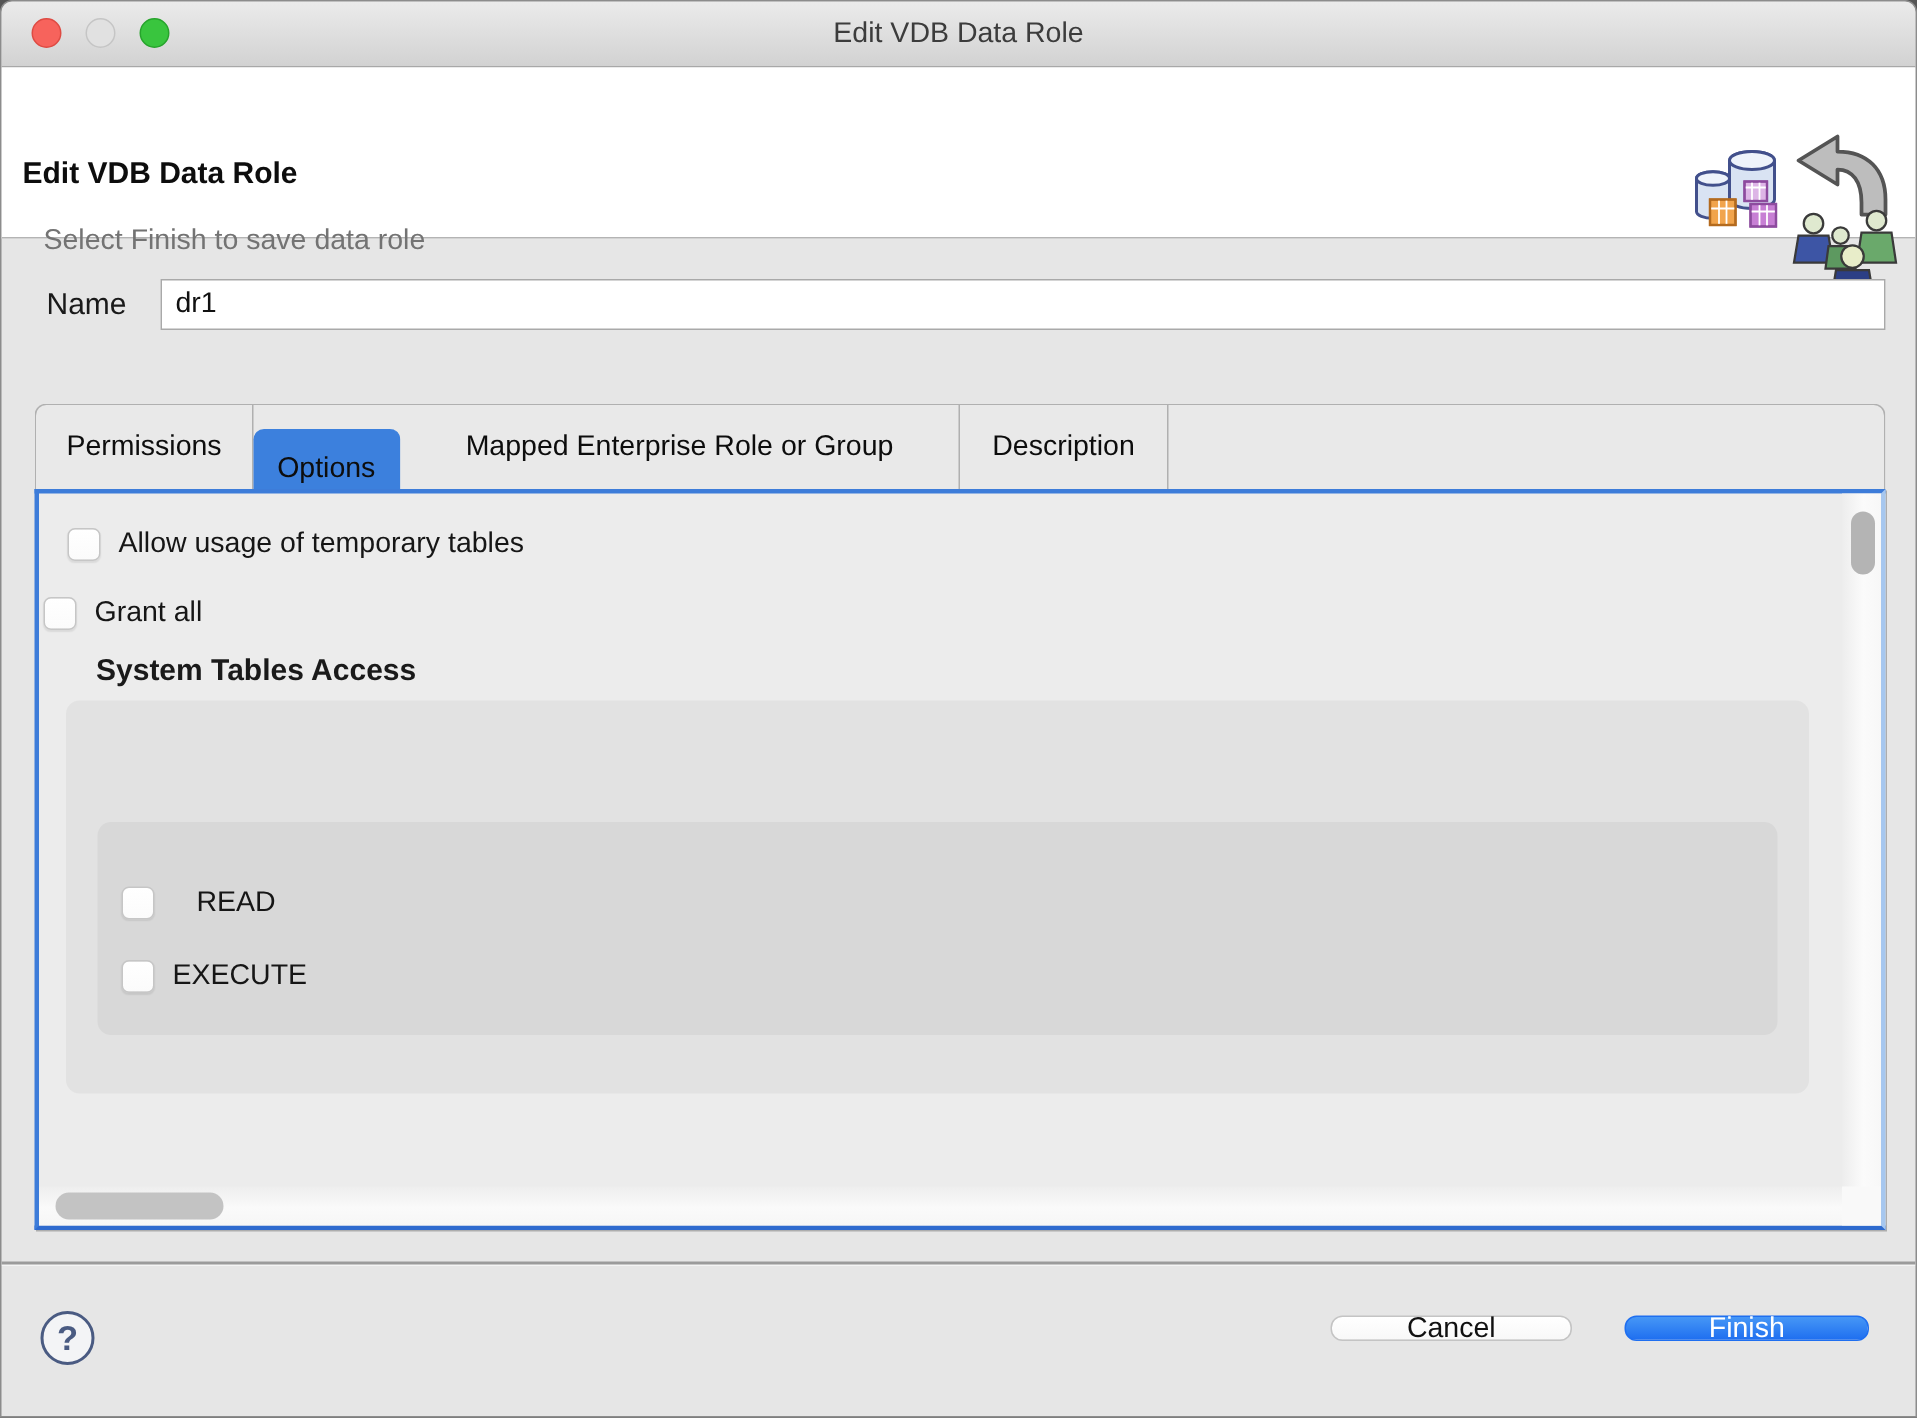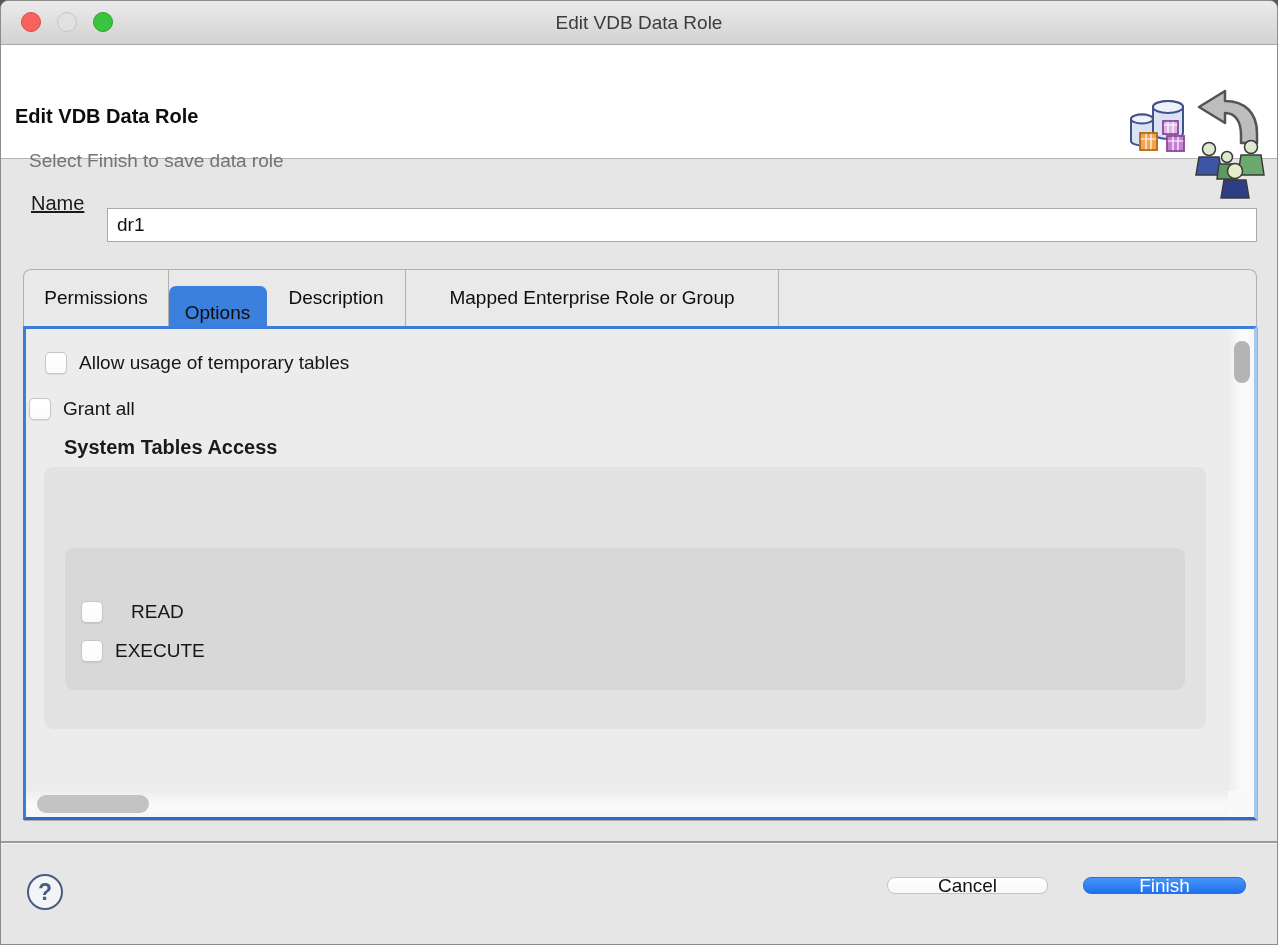--- a/index.html
+++ b/index.html
@@ -23,24 +23,24 @@
   
   .header { position:absolute; left:0; top:44px; width:100%; height:114px;
             background:#ffffff; border-bottom:1px solid #b4b4b4; }
   .header .h-title { position:absolute; left:14px; top:60px; font-size:20px; font-weight:bold; color:#0d0d0d; }
   .header .h-sub   { position:absolute; left:28px; top:105px; font-size:19px; color:#737373; }
   .hicon { position:absolute; }
   .hicon.vdb   { left:1126px; top:50px; }
   .hicon.roles { left:1192px; top:42px; }
 
   
-  .name-label { position:absolute; left:30px; top:191px; font-size:20px;text-decoration:underline; }
+  .name-label { position:absolute; left:30px; top:191px; font-size:20px; }
   .name-input { position:absolute; left:106px; top:185px; width:1150px; height:34px;
                 border:1.5px solid #a9a9a9; background:#fff; font-size:19px;
-                font-family:inherit; padding:0 9px; color:#111; outline:none;margin-top:22px; }
+                font-family:inherit; padding:0 9px; color:#111; outline:none; }
 
   
   .tabstrip { position:absolute; left:22px; top:268px; width:1234px; height:57px;
               background:#e9e9e9; border:1px solid #b0b0b0; border-bottom:none;
               border-radius:8px 8px 0 0; display:flex; overflow:hidden; }
   .tab { height:100%; display:flex; align-items:center; justify-content:center;
          font-size:19px; border-right:1px solid #b0b0b0; color:#0d0d0d; cursor:default; }
   .tab.t0 { width:145px;text-align:center; } .tab.t1 { width:98px; } .tab.t2 { width:373px; } .tab.t3 { width:139px; }
   .tab.selected { background:#3c80dd; border-radius:7px 7px 0 0; border-right:1px solid #3c80dd;
                   margin-top:16px; height:calc(100% - 2px); }
@@ -139,22 +139,22 @@
       </g>
     </svg>
   </div>
 
   <label class="name-label">Name</label>
   <input class="name-input" type="text" value="dr1" style="">
 
   <div class="tabstrip">
     <div class="tab t0">Permissions</div>
     <div class="tab t1 selected">Options</div>
+    <div class="tab t2">Mapped Enterprise Role or Group</div>
     <div class="tab t3">Description</div>
-    <div class="tab t2">Mapped Enterprise Role or Group</div>
   </div>
 
   <div class="content">
 
     <div class="cb-row" style="left:19px; top:23px;">
       <span class="checkbox">
         
       </span>
       <span class="cb-label">Allow usage of temporary tables</span>
     </div>
@@ -164,21 +164,21 @@
         
       </span>
       <span class="cb-label">Grant all</span>
     </div>
 
     <div class="section-title">System Tables Access</div>
 
     <div class="panel-outer">
 
       <div class="panel-inner">
-        <div class="cb-row" style="left:16px; top:53px;gap:28px;">
+        <div class="cb-row" style="left:16px; top:43px;gap:28px;">
           <span class="checkbox">
             
           </span>
           <span class="cb-label">READ</span>
         </div>
         <div class="cb-row" style="left:16px; top:92px;">
           <span class="checkbox">
             
           </span>
           <span class="cb-label">EXECUTE</span>

